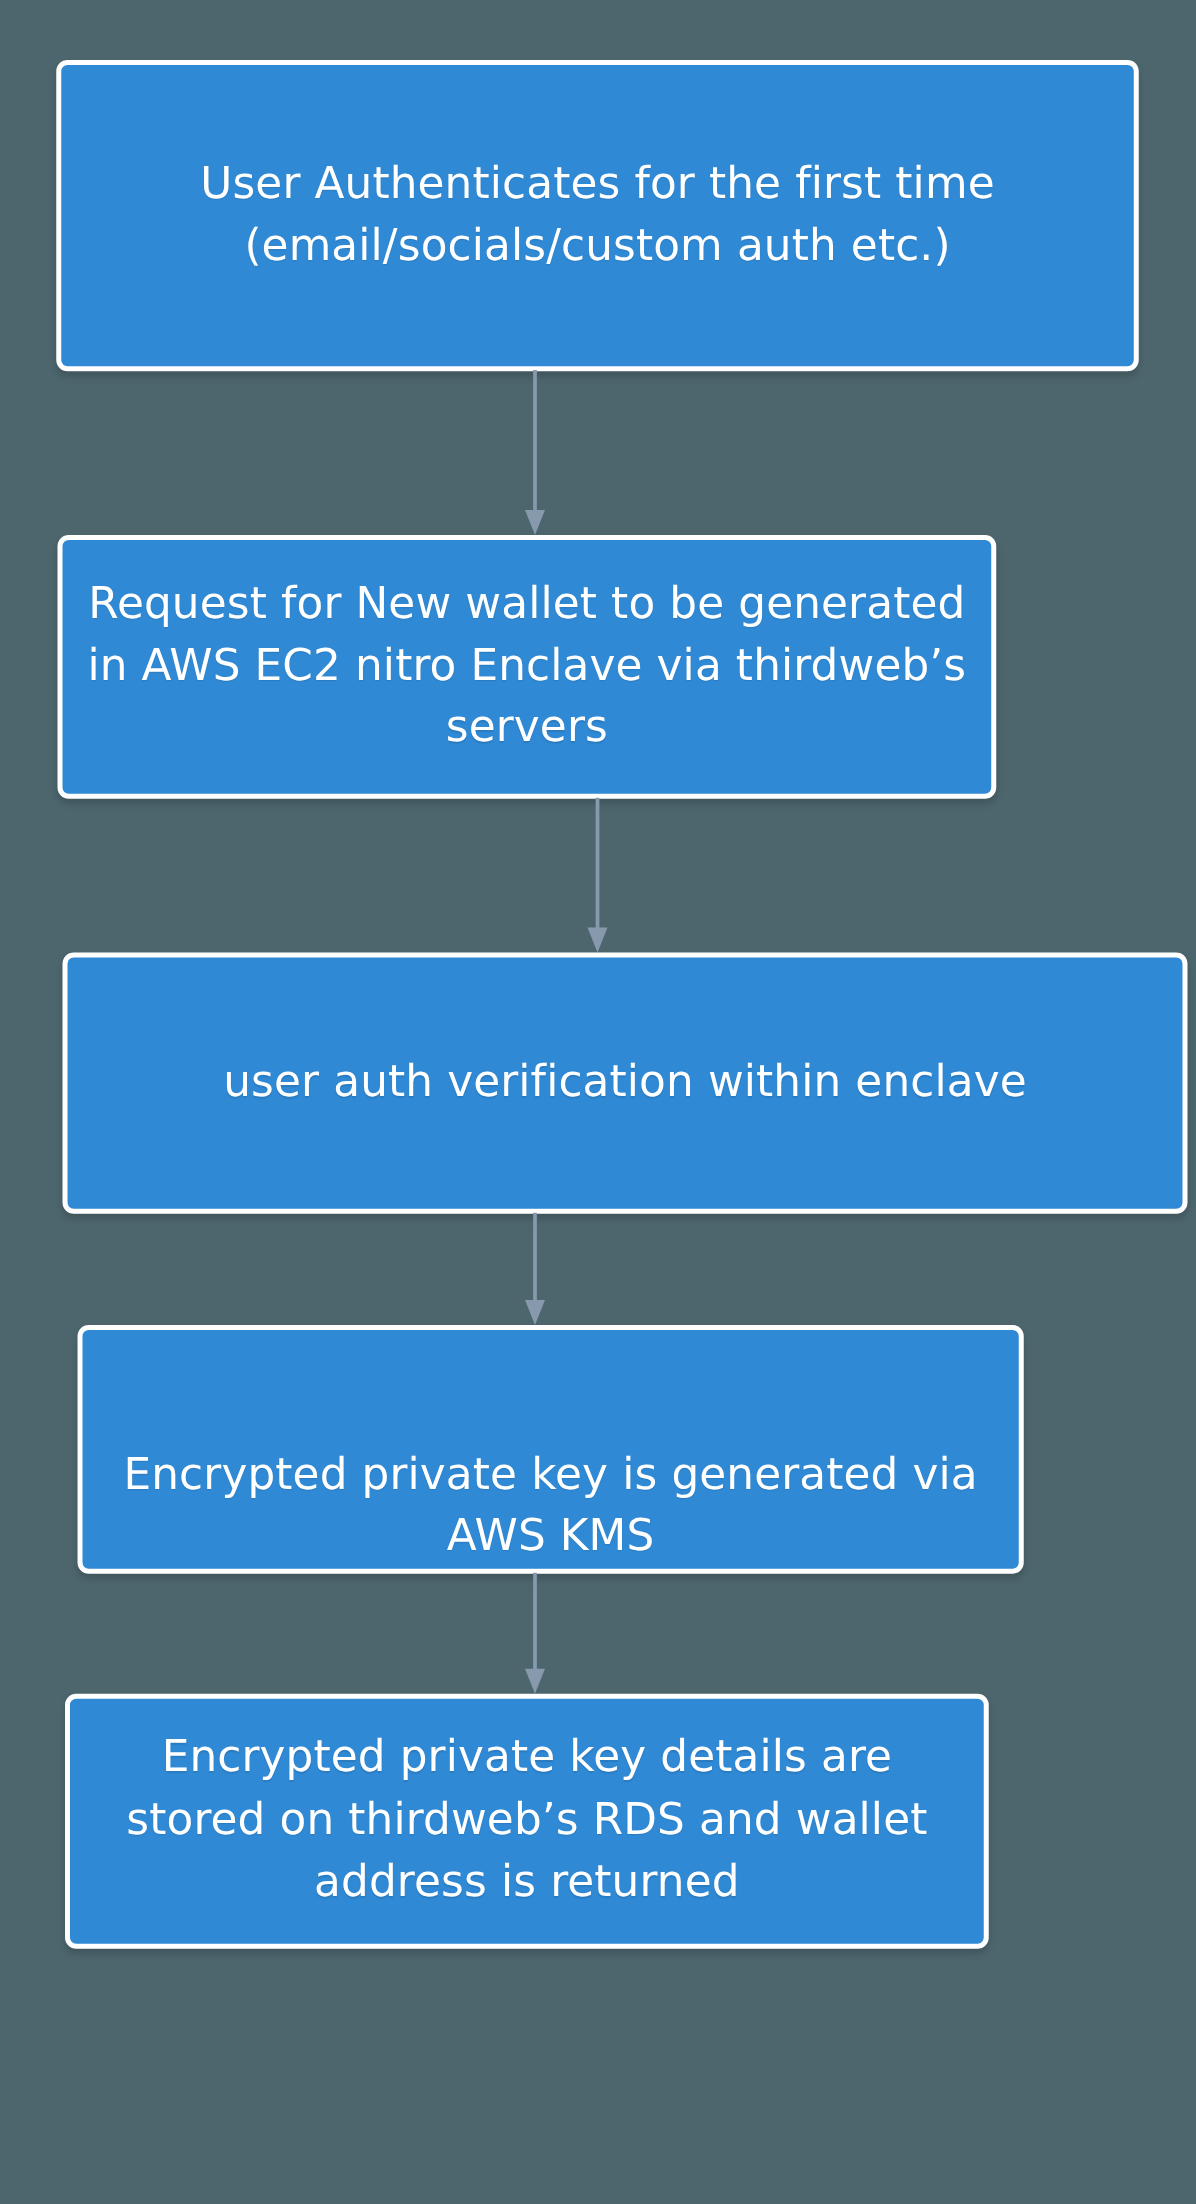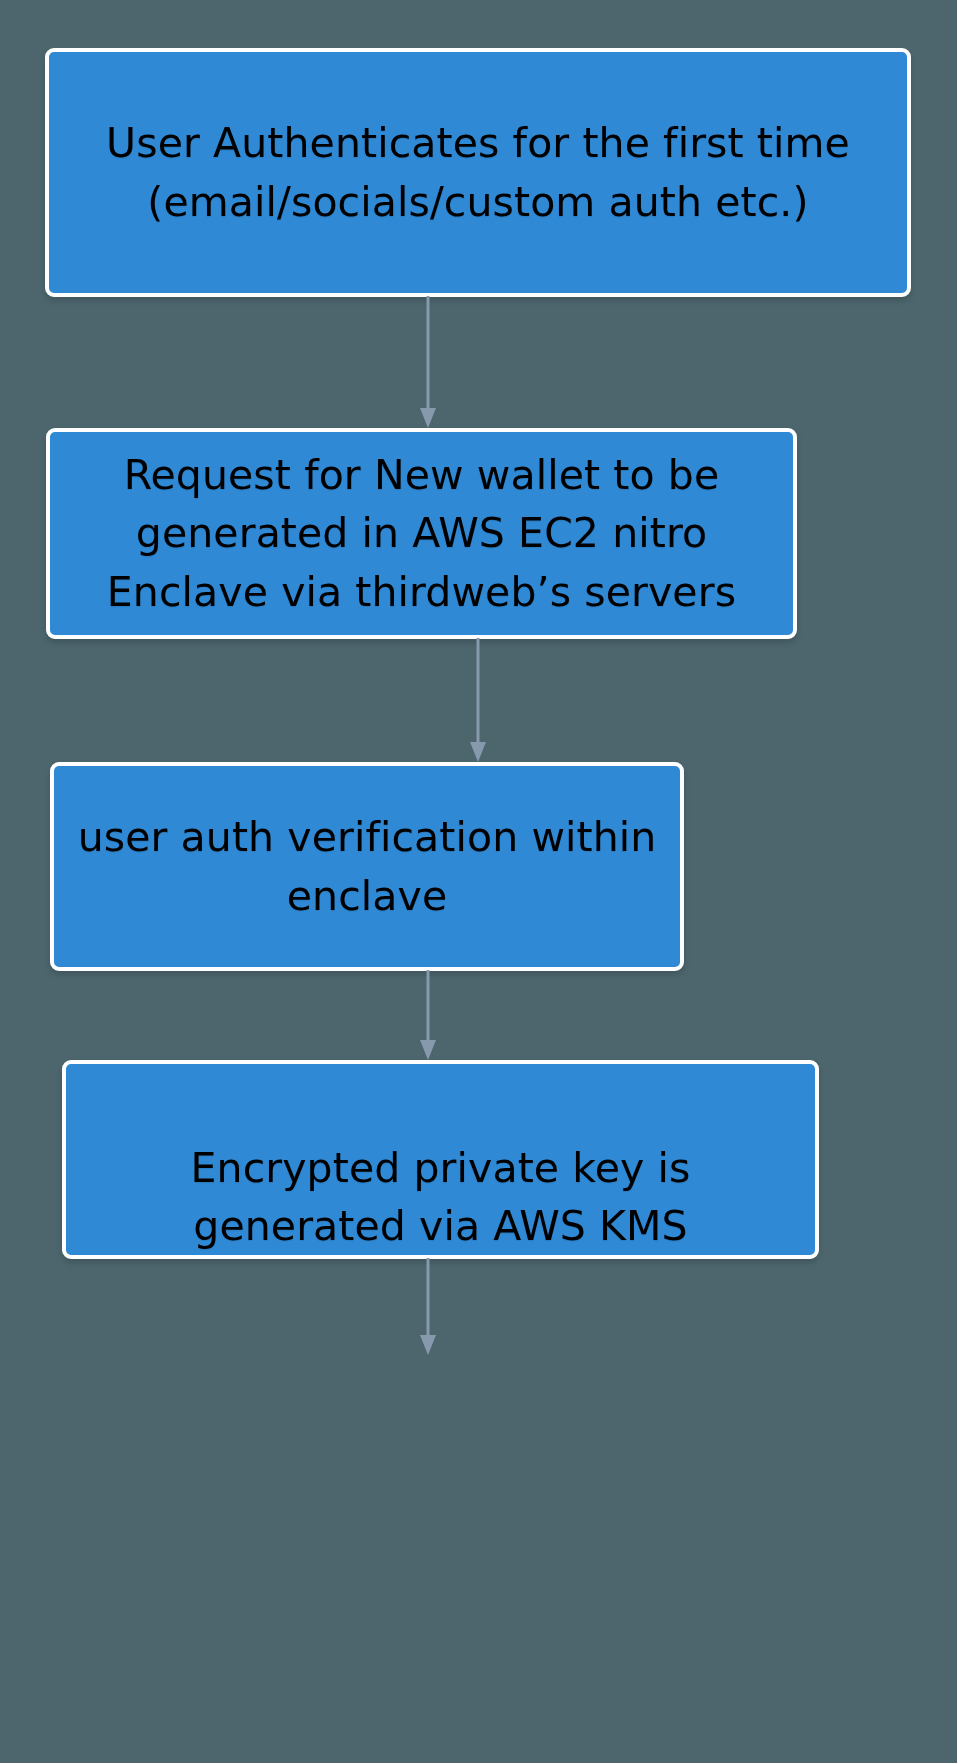--- a/index.html
+++ b/index.html
@@ -26,35 +26,35 @@
     box-sizing: border-box;
     background: #2f89d5;
     border: 4px solid #ffffff;
     border-radius: 9px;
     display: flex;
     align-items: center;
     justify-content: center;
     box-shadow: 0 4px 6px rgba(0,0,0,0.16);
   }
   .node-label {
-    color: #000000;
+    color: #ffffff;
     text-align: center;
-    font-size: 41px;
+    font-size: 35px;
     line-height: 1.42;
     font-weight: 400;
     letter-spacing: 0.1px;
     padding: 0 14px;
     white-space: pre-line;
     text-shadow: 0 1px 1px rgba(0,0,0,0.10);
   }
 
   
   #node-1 { left: 45px;  top: 48px;   width: 866px; height: 249px; }
   #node-2 { left: 46px;  top: 428px;  width: 751px; height: 211px; }
-  #node-3 { left: 50px;  top: 762px;  width: 634px; height: 209px; }
+  #node-3 { left: 50px;  top: 762px;  width: 900px; height: 209px; }
   #node-4 { left: 62px;  top: 1060px; width: 757px; height: 199px; align-items: flex-end; }
   #node-5 { left: 52px;  top: 1355px; width: 739px; height: 204px; }
 
   
   .connector {
     position: absolute;
     overflow: visible;
   }
   .connector svg { display: block; }
 
@@ -106,14 +106,17 @@
     <div class="node-label">Encrypted private key is generated via AWS KMS</div>
   </div>
 
   <div class="connector" id="connector-4">
     <svg width="60" height="99" viewBox="0 0 60 99" xmlns="http://www.w3.org/2000/svg">
       <line x1="30" y1="0" x2="30" y2="83" stroke="#8799ac" stroke-width="3"></line>
       <polygon points="30,97 22,77 38,77" fill="#8799ac"></polygon>
     </svg>
   </div>
 
+  <div class="node" id="node-5">
+    <div class="node-label">Encrypted private key details are stored on thirdweb’s RDS and wallet address is returned</div>
+  </div>
 
 </div>
 
 </body></html>

